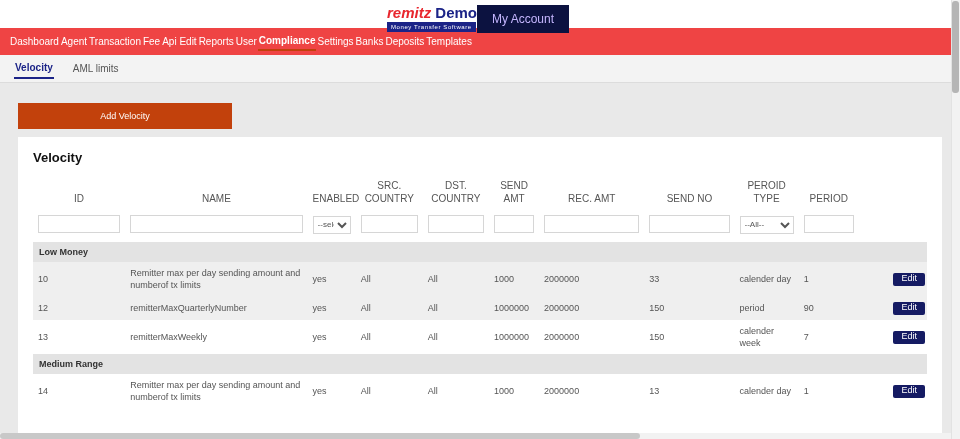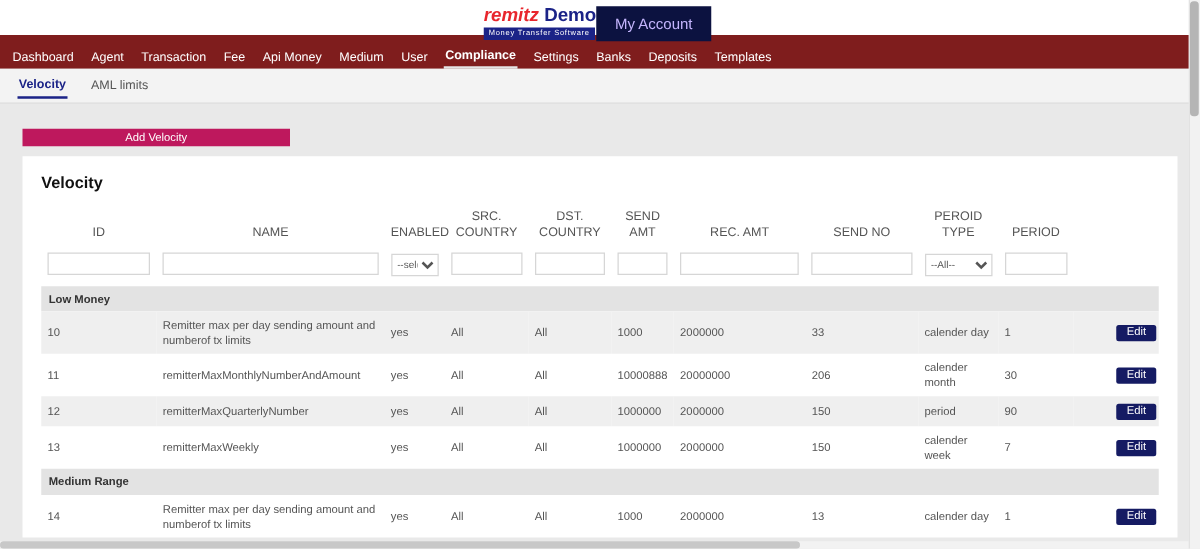--- a/index.html
+++ b/index.html
@@ -38,60 +38,59 @@
     color: #c4b5fd;
     border: none;
     font-size: 12px;
     font-family: "Liberation Sans", sans-serif;
     padding: 7px 15px;
     cursor: pointer;
   }
 
   
   .nav {
-    background: #7f1d1d;
+    background: #ef4444;
     height: 27px;
     display: flex;
-    align-items: flex-end;
-    gap: 12px;
+    align-items: center;
     padding: 0 9px;
   }
   .nav a {
     color: #ffffff;
     font-size: 10px;
     text-decoration: none;
     white-space: nowrap;
     padding: 3px 1px;
   }
-  .nav a.active { font-weight: bold; border-bottom: 2px solid #e5e5e5; }
+  .nav a.active { font-weight: bold; border-bottom: 2px solid #c2410c; }
 
   
   .subnav {
     background: #f3f3f3;
     height: 28px;
     display: flex;
     align-items: center;
     gap: 18px;
     padding: 0 14px;
     border-bottom: 1px solid #dcdcdc;
   }
   .subnav a { font-size: 10px; color: #555555; text-decoration: none; padding: 4px 1px; }
   .subnav a.active { color: #1b2387; font-weight: bold; border-bottom: 2px solid #1b2387; }
 
   
   .content { padding: 20px 18px 0 18px; }
   .add-btn {
     display: block;
-    background: #be185d;
+    background: #c2410c;
     color: #ffffff;
     border: none;
     font-family: "Liberation Sans", sans-serif;
     font-size: 9px;
     width: 214px;
-    height: 14px;
+    height: 26px;
     line-height: 14px;
     cursor: pointer;
     margin-bottom: 8px;
   }
   .card {
     background: #ffffff;
     padding: 10px 15px 0 15px;
     min-height: 296px;
   }
   .card-title { font-size: 13px; color: #111111; font-weight: bold; margin: 3px 0 12px 0; }
@@ -200,22 +199,22 @@
     <div class="logo-tagline">Money Transfer Software</div>
   </div>
   <button class="account-btn">My Account</button>
 </header>
 
 <nav class="nav">
   <a href="#">Dashboard</a>
   <a href="#">Agent</a>
   <a href="#">Transaction</a>
   <a href="#">Fee</a>
-  <a href="#">Api Money</a>
-  <a href="#">Medium</a>
+  <a href="#">Api Edit</a>
+  <a href="#">Reports</a>
   <a href="#">User</a>
   <a href="#" class="active">Compliance</a>
   <a href="#">Settings</a>
   <a href="#">Banks</a>
   <a href="#">Deposits</a>
   <a href="#">Templates</a>
 </nav>
 
 <div class="subnav">
   <a href="#" class="active">Velocity</a>
@@ -288,33 +287,20 @@
             <td>yes</td>
             <td>All</td>
             <td>All</td>
             <td>1000</td>
             <td>2000000</td>
             <td>33</td>
             <td>calender day</td>
             <td>1</td>
             <td class="edit-cell"><button class="edit-btn">Edit</button></td>
           </tr>
-          <tr class="data-row">
-            <td>11</td>
-            <td>remitterMaxMonthlyNumberAndAmount</td>
-            <td>yes</td>
-            <td>All</td>
-            <td>All</td>
-            <td>10000888</td>
-            <td>20000000</td>
-            <td>206</td>
-            <td>calender month</td>
-            <td>30</td>
-            <td class="edit-cell"><button class="edit-btn">Edit</button></td>
-          </tr>
           <tr class="data-row shaded">
             <td>12</td>
             <td>remitterMaxQuarterlyNumber</td>
             <td>yes</td>
             <td>All</td>
             <td>All</td>
             <td>1000000</td>
             <td>2000000</td>
             <td>150</td>
             <td>period</td>

